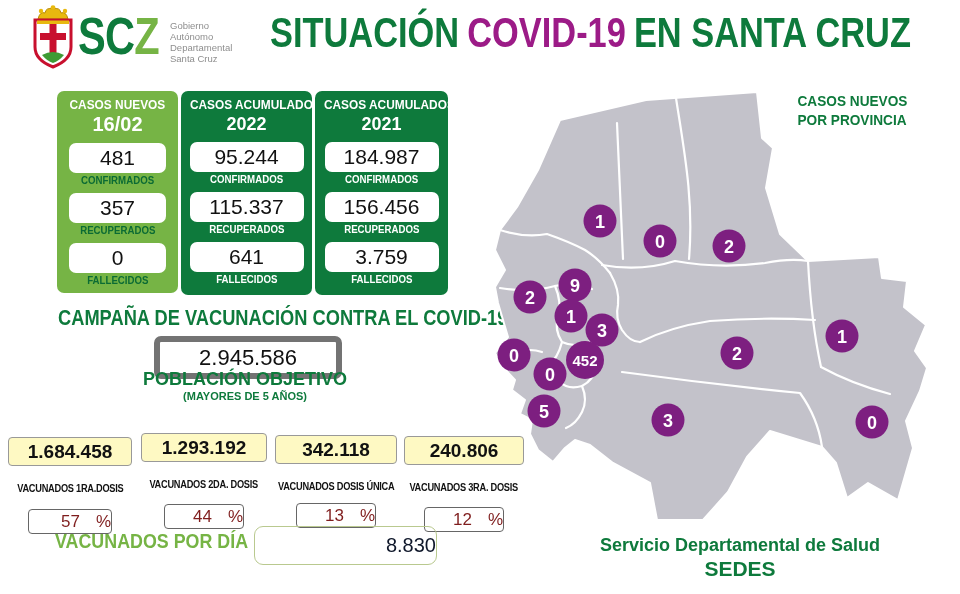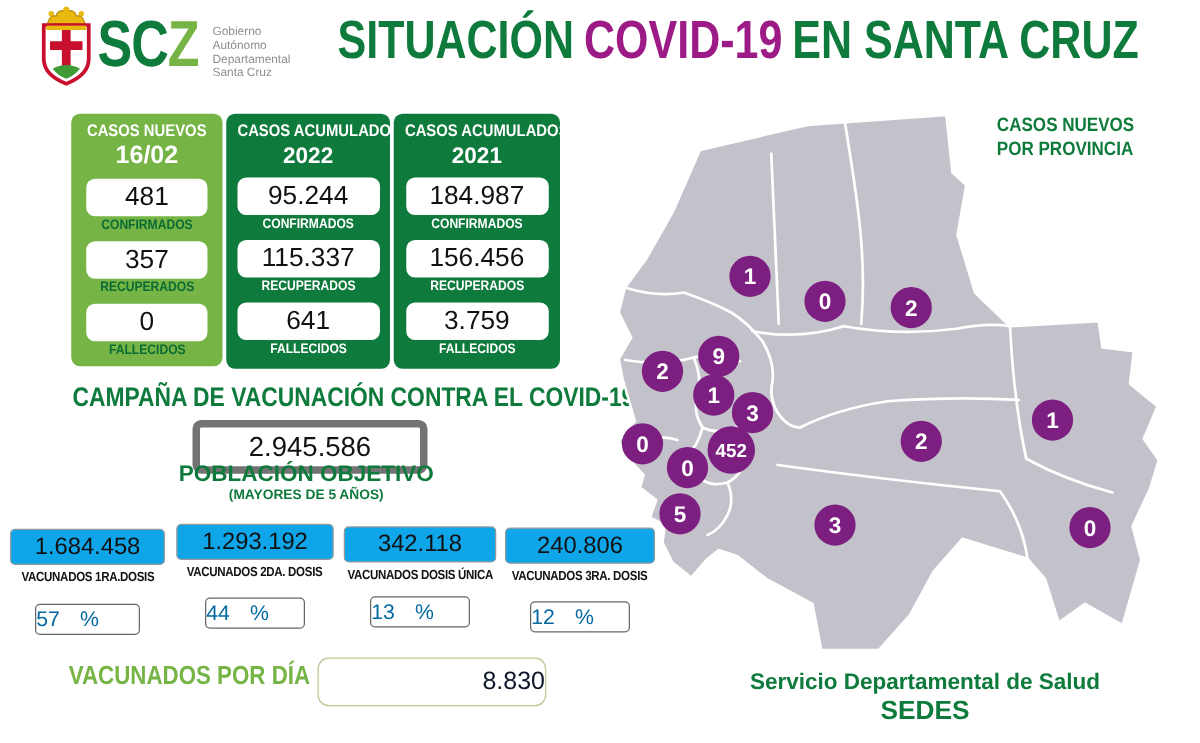--- a/index.html
+++ b/index.html
@@ -40,24 +40,24 @@
   #target-box{position:absolute;left:154px;top:336px;width:176px;height:31px;border:6px solid #737373;
               border-radius:7px;text-align:center;font-size:22px;line-height:31px;color:#111;}
   #target-label{position:absolute;left:120px;top:369px;width:250px;text-align:center;
                 font-size:18px;font-weight:bold;color:var(--c-green-dark);}
   #target-sublabel{position:absolute;left:120px;top:390px;width:250px;text-align:center;
                 font-size:11px;font-weight:bold;color:var(--c-green-dark);}
 
   
   .dose-col{position:absolute;width:132px;text-align:center;}
   .dose-box{border:1px solid #999;border-radius:4px;height:27px;line-height:27px;font-size:19px;
-            color:#111;background:#0ea5e9;margin:2px auto;}
+            color:#111;background:#fef9c3;margin:16px auto;font-weight:bold;}
   .dose-label{font-weight:bold;font-size:10.5px;letter-spacing:-.3px;color:#111;margin-top:4px;}
   .pct-box{border:1.5px solid #666;border-radius:4px;height:23px;margin:14px auto 0 auto;width:78px;
-           display:flex;align-items:center;justify-content:flex-start;gap:16px;font-size:17px;color:#0369a1;}
+           display:flex;align-items:center;justify-content:flex-end;gap:16px;font-size:17px;color:#7f1d1d;}
   #dose1{left:4px;top:421px;}  #dose1 .dose-box{width:122px;} #dose1 .pct-box{margin-top:15px;width:82px;}
   #dose2{left:138px;top:417px;}#dose2 .dose-box{width:124px;}
   #dose3{left:270px;top:419px;}#dose3 .dose-box{width:120px;} #dose3 .pct-box{margin-top:11px;}
   #dose4{left:398px;top:420px;}#dose4 .dose-box{width:118px;}
 
   
   #perday-label{position:absolute;left:55px;top:529px;font-size:21px;font-weight:bold;color:var(--c-green-light);}
   #perday-box{position:absolute;left:254px;top:526px;width:181px;height:37px;border:1px solid #b9c98f;
               border-radius:9px;text-align:right;font-size:20px;line-height:37px;color:#0f172a;}
 

